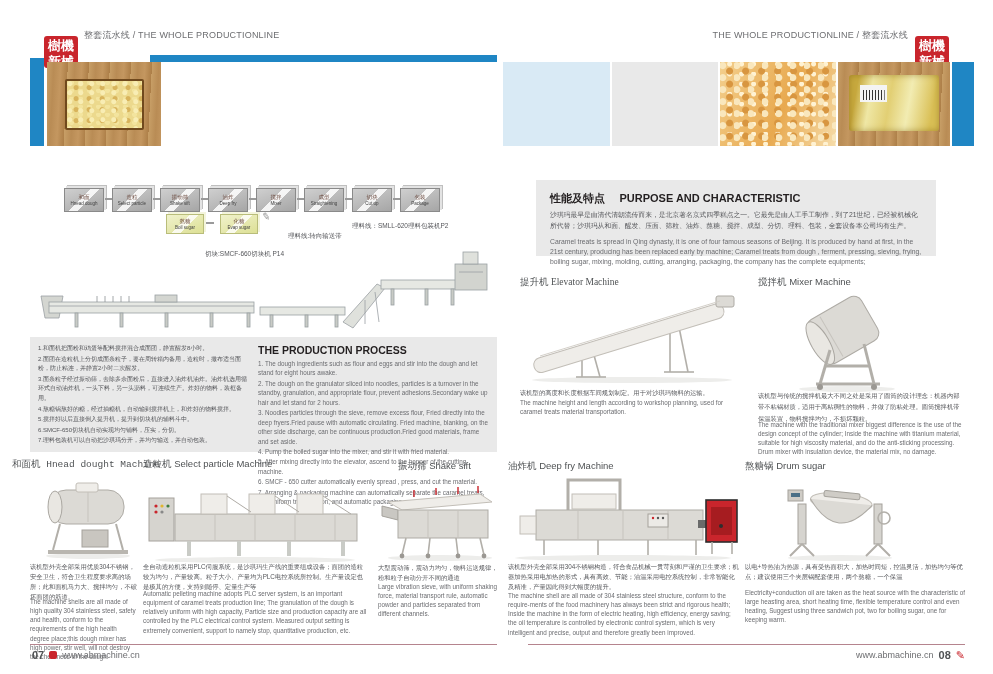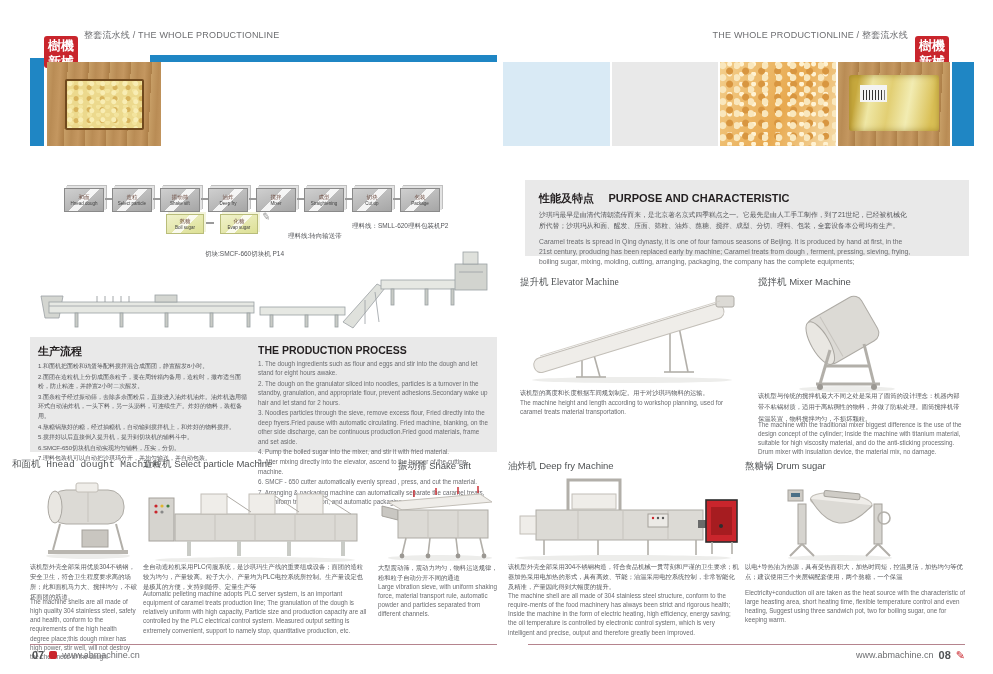--- a/index.html
+++ b/index.html
@@ -199,42 +199,41 @@
       <rect x="428" y="14" width="15" height="12" fill="#dfe1dc"></rect>
       <line x1="424" y1="34" x2="448" y2="34"></line>
     </g>
   </svg>
   <div class="dlabel" style="left:205px;top:250px;">切块:SMCF-660切块机 P14</div>
   <div class="dlabel" style="left:288px;top:232px;">理料线:转向输送带</div>
   <div class="dlabel" style="left:352px;top:222px;">理料线：SMLL-620理料包装机P2</div>
 
   <div class="panel" style="left:30px;top:337px;width:467px;height:115px;">
     <div class="abs" style="left:8px;top:7px;width:212px;">
-      <div class="p-title" style="margin-bottom:3px;">生产流程</div>
       <div class="small-zh proc-item">1.和面机把面粉和鸡蛋等配料搅拌混合成面团，静置醒发8小时。</div>
       <div class="small-zh proc-item">2.面团在造粒机上分切成面条粒子，要在周转箱内备用，造粒时，撒布适当面粉，防止粘连，并静置2小时二次醒发。</div>
       <div class="small-zh proc-item">3.面条粒子经过振动筛，去除多余面粉后，直接进入油炸机油炸。油炸机选用循环式自动油炸机，一头下料，另一头沥料，可连续生产。炸好的物料，装框备用。</div>
       <div class="small-zh proc-item">4.熬糖锅熬好的糖，经过抽糖机，自动输到搅拌机上，和炸好的物料搅拌。</div>
       <div class="small-zh proc-item">5.搅拌好以后直接倒入提升机，提升到切块机的辅料斗中。</div>
       <div class="small-zh proc-item">6.SMCF-650切块机自动实现均匀铺料，压实，分切。</div>
       <div class="small-zh proc-item">7.理料包装机可以自动把沙琪玛分开，并均匀输送，并自动包装。</div>
     </div>
     <div class="abs" style="left:228px;top:7px;width:230px;">
       <div class="p-title" style="font-size:10.5px;margin-bottom:3px;">THE PRODUCTION PROCESS</div>
       <div class="small-en proc-item">1. The dough ingredients such as flour and eggs and stir into the dough and let stand for eight hours awake.</div>
       <div class="small-en proc-item">2. The dough on the granulator sliced into noodles, particles is a turnover in the standby, granulation, and appropriate flour, prevent adhesions.Secondary wake up hair and let stand for 2 hours.</div>
       <div class="small-en proc-item">3. Noodles particles through the sieve, remove excess flour, Fried directly into the deep fryers.Fried pause with automatic circulating. Fried machine, blanking, on the other side discharge, can be continuous production.Fried good materials, frame and set aside.</div>
       <div class="small-en proc-item">4. Pump the boiled sugar into the mixer, and stir it with fried material.</div>
       <div class="small-en proc-item">5. After mixing directly into the elevator, ascend to the hopper of the cutting machine.</div>
       <div class="small-en proc-item">6. SMCF - 650 cutter automatically evenly spread , press, and cut the material.</div>
       <div class="small-en proc-item">7. Arranging &amp; packaging machine can automatically separate the caramel treats, and uniform transmission, and automatic packaging.</div>
     </div>
   </div>
 
-  <div class="panel" style="left:525px;top:180px;width:444px;height:76px;">
+  <div class="panel" style="left:536px;top:180px;width:400px;height:76px;">
     <div class="abs" style="left:14px;top:8px;width:372px;">
       <div>
         <span class="p-title">性能及特点</span>
         <span class="p-title" style="margin-left:10px;">PURPOSE AND CHARACTERISTIC</span>
       </div>
       <div class="small-zh" style="font-size:6.8px;margin-top:4px;">沙琪玛最早是由清代清朝流传而来，是北京著名京式四季糕点之一。它最先是由人工手工制作，到了21世纪，已经被机械化所代替；沙琪玛从和面、醒发、压面、筛粒、油炸、熬糖、搅拌、成型、分切、理料、包装，全套设备本公司均有生产。</div>
       <div class="small-en" style="font-size:6.8px;margin-top:5px;">Caramel treats is spread in Qing dynasty, it is one of four famous seasons of Beijing. It is produced by hand at first, in the 21st century, producing has been replaced early by machine; Caramel treats from dough , ferment, pressing, sieving, frying, boiling sugar, mixing, molding, cutting, arranging, packaging, the company has the complete equipments;</div>
     </div>
   </div>
 

